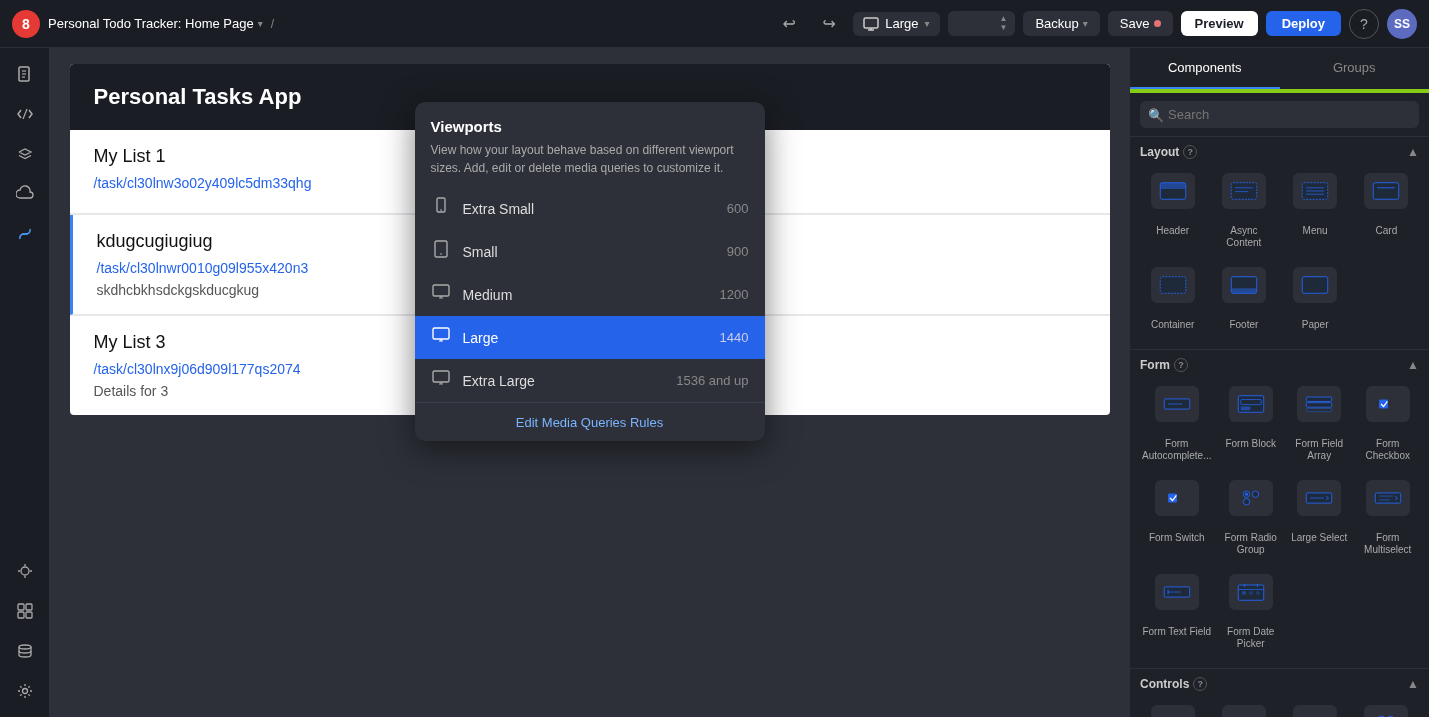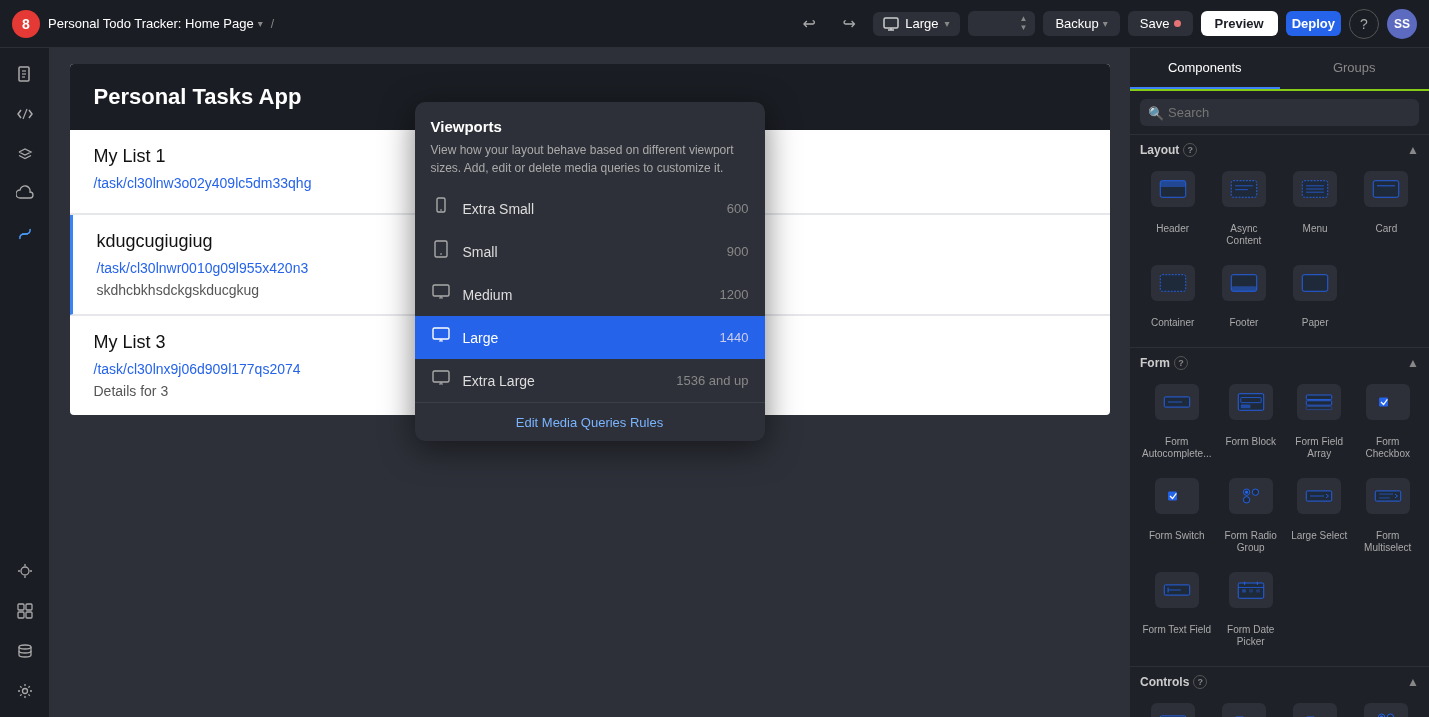--- a/index.html
+++ b/index.html
@@ -18,21 +18,21 @@
     .viewport-selector { display: flex; align-items: center; gap: 6px; background: #2d3038; border-radius: 6px; padding: 4px 10px; cursor: pointer; font-size: 13px; color: #fff; border: none; }
     .viewport-selector svg { width: 16px; height: 16px; }
     .width-input { display: flex; align-items: center; background: #2d3038; border-radius: 6px; padding: 4px 8px; gap: 4px; }
     .width-input input { background: transparent; border: none; color: #fff; font-size: 13px; width: 40px; outline: none; }
     .width-arrows { display: flex; flex-direction: column; gap: 1px; }
     .width-arrows span { font-size: 8px; color: #888; cursor: pointer; line-height: 1; }
     .backup-btn { background: #2d3038; border: none; color: #fff; padding: 5px 12px; border-radius: 6px; font-size: 13px; cursor: pointer; display: flex; align-items: center; gap: 4px; }
     .save-btn { background: #2d3038; border: none; color: #fff; padding: 5px 12px; border-radius: 6px; font-size: 13px; cursor: pointer; display: flex; align-items: center; gap: 4px; }
     .save-dot { width: 7px; height: 7px; background: #e57373; border-radius: 50%; display: inline-block; }
     .preview-btn { background: #fff; border: none; color: #1a1d23; padding: 5px 14px; border-radius: 6px; font-size: 13px; font-weight: 600; cursor: pointer; }
-    .deploy-btn { background: #2563eb; border: none; color: #fff; padding: 5px 6px; border-radius: 6px; font-size: 13px; font-weight: 600; cursor: pointer; }
+    .deploy-btn { background: #2563eb; border: none; color: #fff; padding: 5px 16px; border-radius: 6px; font-size: 13px; font-weight: 600; cursor: pointer; }
     .help-btn { width: 30px; height: 30px; border-radius: 50%; border: 1px solid #555; background: transparent; color: #aaa; font-size: 14px; cursor: pointer; display: flex; align-items: center; justify-content: center; }
     .avatar { width: 30px; height: 30px; border-radius: 50%; background: #5c6bc0; display: flex; align-items: center; justify-content: center; font-size: 12px; font-weight: 600; color: #fff; }
 
     
     .main { display: flex; flex: 1; overflow: hidden; }
 
     
     .left-sidebar { width: 50px; background: #1a1d23; border-right: 1px solid #2d3038; display: flex; flex-direction: column; align-items: center; padding: 8px 0; gap: 4px; flex-shrink: 0; }
     .left-sidebar .ls-btn { width: 36px; height: 36px; border-radius: 6px; background: transparent; border: none; color: #888; cursor: pointer; display: flex; align-items: center; justify-content: center; font-size: 18px; }
     .left-sidebar .ls-btn.active { color: #4a9eff; }
@@ -46,21 +46,21 @@
     .task-list { padding: 0; }
     .task-item { padding: 16px 24px; border-bottom: 1px solid #e5e7eb; }
     .task-item:last-child { border-bottom: none; }
     .task-title { font-size: 18px; font-weight: 500; color: #111; margin-bottom: 8px; }
     .task-link { color: #2563eb; font-size: 14px; text-decoration: none; display: block; margin-bottom: 6px; }
     .task-details { font-size: 14px; color: #555; }
     .task-item-highlight { border-left: 3px solid #3b82f6; }
 
     
     .right-sidebar { width: 300px; background: #1e2128; border-left: 1px solid #2d3038; display: flex; flex-direction: column; flex-shrink: 0; }
-    .rs-tabs { display: flex; border-bottom: 2px solid #84cc16; }
+    .rs-tabs { display: flex; border-bottom: 4px solid #84cc16; }
     .rs-tab { flex: 1; padding: 12px; text-align: center; font-size: 13px; cursor: pointer; color: #888; border-bottom: 2px solid transparent; }
     .rs-tab.active { color: #fff; border-bottom: 2px solid #3b82f6; }
     .rs-search { padding: 8px 10px; border-bottom: 1px solid #2d3038; }
     .rs-search input { width: 100%; background: #2d3038; border: none; border-radius: 6px; padding: 6px 10px 6px 28px; color: #ccc; font-size: 13px; outline: none; }
     .rs-search-wrap { position: relative; }
     .rs-search-icon { position: absolute; left: 8px; top: 50%; transform: translateY(-50%); color: #888; font-size: 13px; }
 
     .rs-section { padding: 8px 10px; }
     .rs-section-header { display: flex; align-items: center; justify-content: space-between; margin-bottom: 8px; }
     .rs-section-title { font-size: 12px; font-weight: 600; color: #ccc; display: flex; align-items: center; gap: 4px; }

